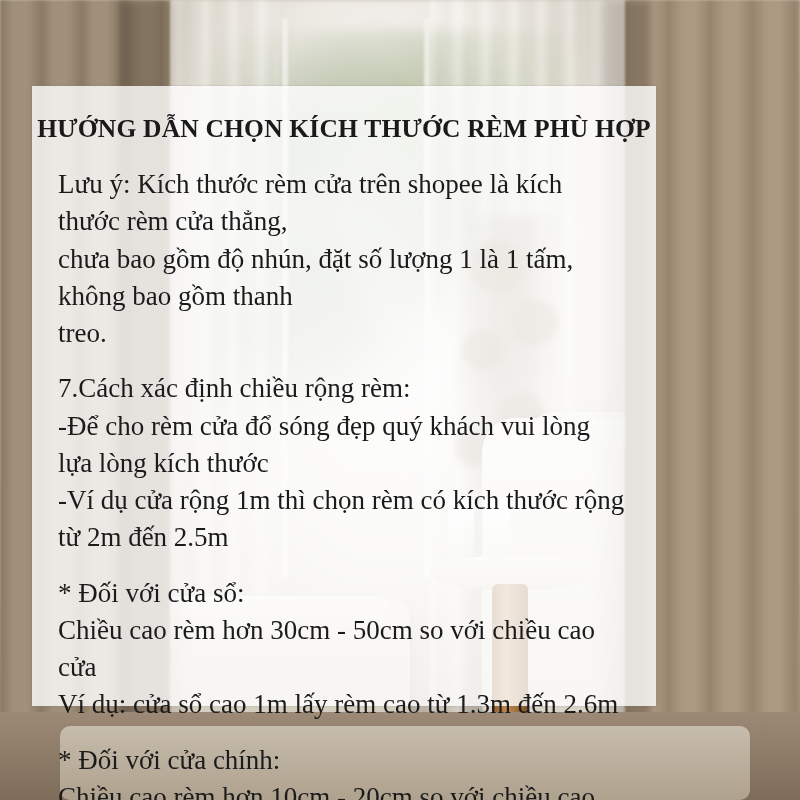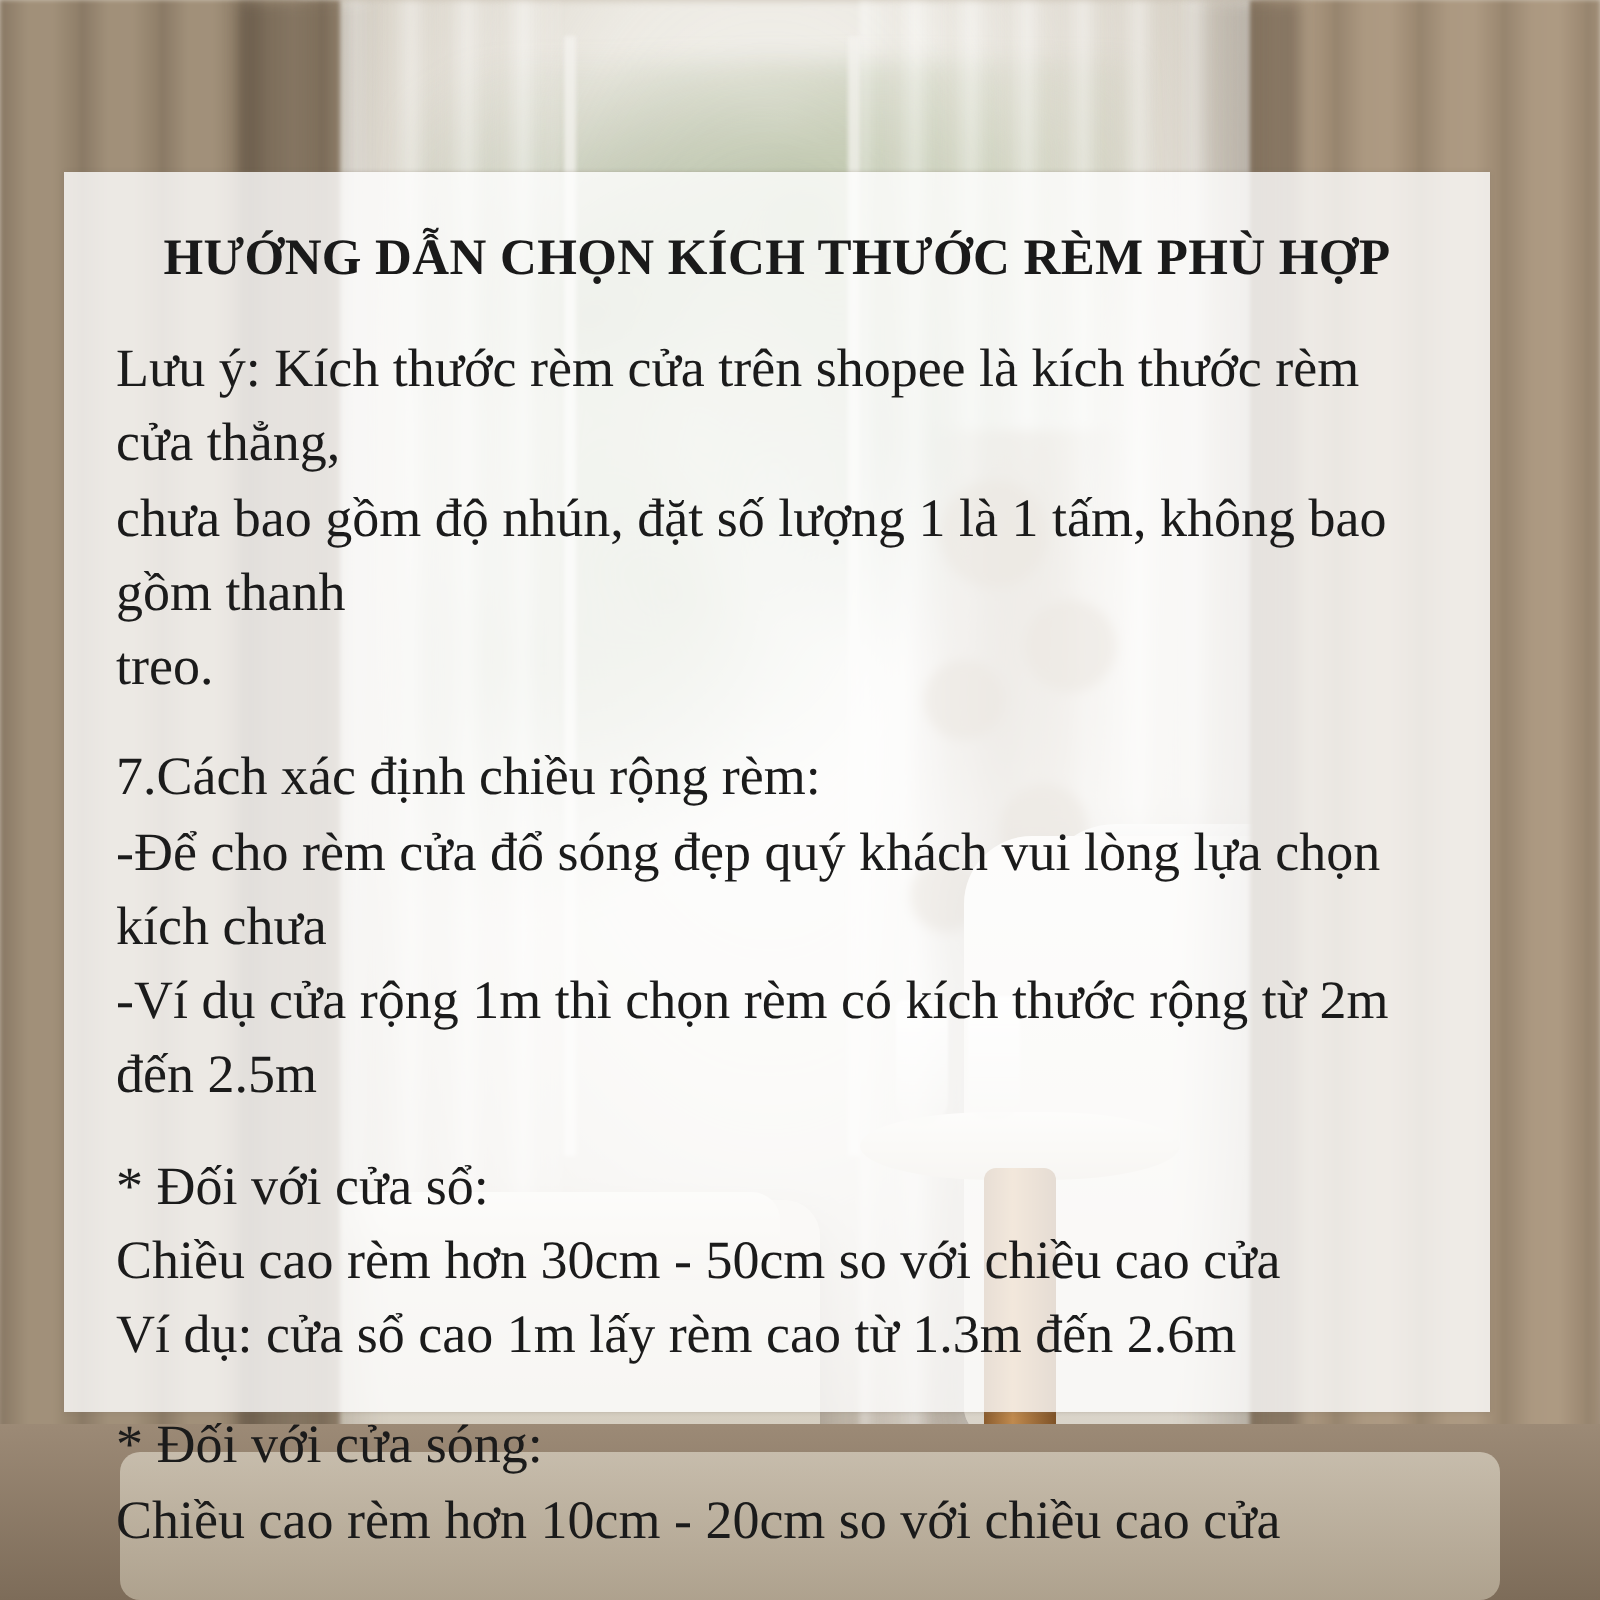--- a/index.html
+++ b/index.html
@@ -266,21 +266,21 @@
     background: linear-gradient(to bottom, #cfc6b6, #b7ab97);
     border-radius: 10px;
     opacity: 0.85;
   }
 
   
   .card {
     position: absolute;
     left: 32px;
     top: 86px;
-    width: 713px;
+    width: 624px;
     height: 620px;
     background: rgba(255,255,255,0.80);
     box-shadow: 0 0 2px rgba(120,110,98,0.35);
   }
 
   .doc-title {
     margin: 28px 0 0 0;
     text-align: center;
     font-size: 25.5px;
     font-weight: bold;
@@ -354,28 +354,28 @@
 
   <div class="doc-body">
 
     <div class="para">Lưu ý: Kích thước rèm cửa trên shopee là kích thước rèm cửa thẳng,</div>
     <div class="para">chưa bao gồm độ nhún, đặt số lượng 1 là 1 tấm, không bao gồm thanh</div>
     <div class="para">treo.</div>
 
     <div class="spacer"></div>
 
     <div class="para">7.Cách xác định chiều rộng rèm:</div>
-    <div class="para">-Để cho rèm cửa đổ sóng đẹp quý khách vui lòng lựa chọn kích chưa</div>
+    <div class="para">-Để cho rèm cửa đổ sóng đẹp quý khách vui lòng lựa lòng kích thước</div>
     <div class="para">-Ví dụ cửa rộng 1m thì chọn rèm có kích thước rộng từ 2m đến 2.5m</div>
 
     <div class="spacer"></div>
 
     <div class="para">* Đối với cửa sổ:</div>
     <div class="para">Chiều cao rèm hơn 30cm - 50cm so với chiều cao cửa</div>
     <div class="para">Ví dụ: cửa sổ cao 1m lấy rèm cao từ 1.3m đến 2.6m</div>
 
     <div class="spacer"></div>
 
-    <div class="para">* Đối với cửa sóng:</div>
+    <div class="para">* Đối với cửa chính:</div>
     <div class="para">Chiều cao rèm hơn 10cm - 20cm so với chiều cao cửa</div>
 
   </div>
 </div>
 
 </body></html>

